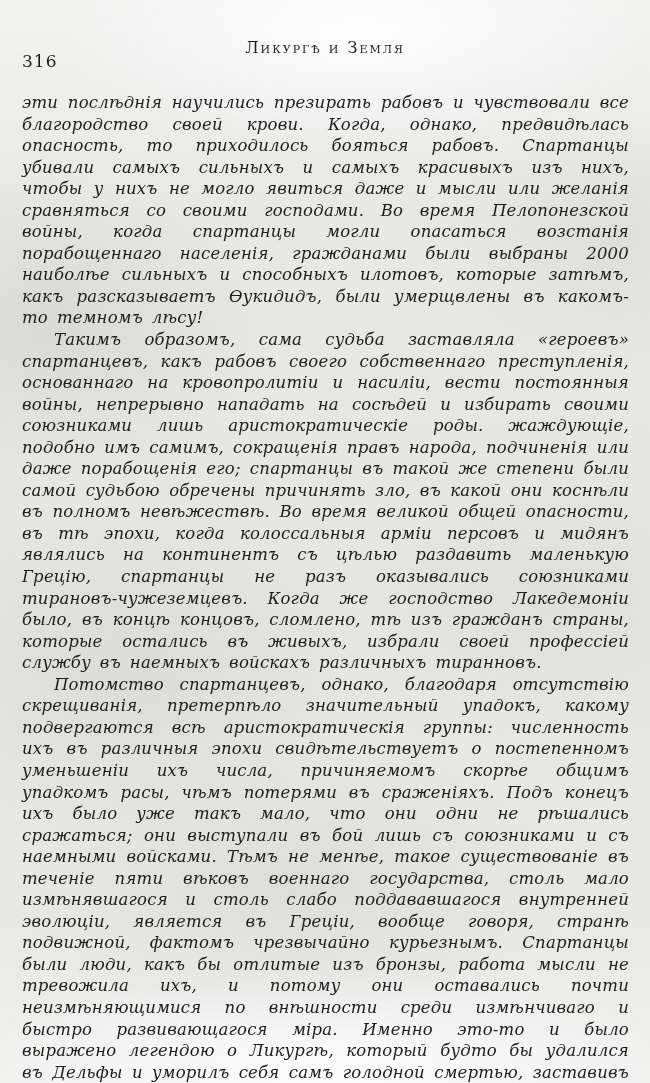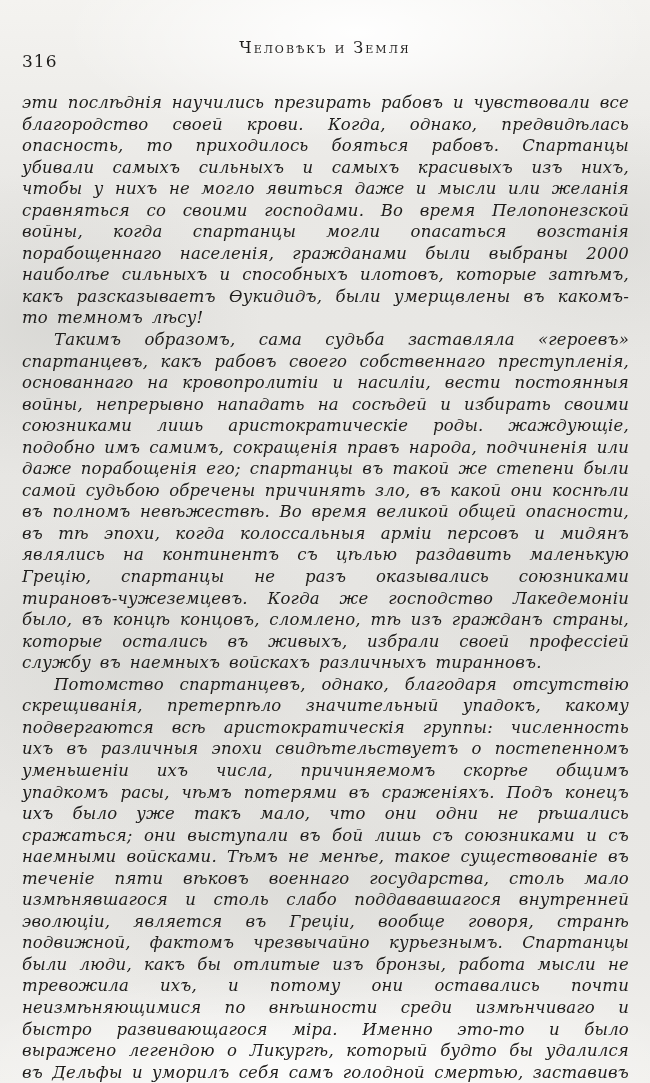--- a/index.html
+++ b/index.html
@@ -68,21 +68,21 @@
   .body-text p.indented {
     text-indent: 32px;
   }
 </style>
 </head>
 <body>
 
 <div class="scan-page">
   <div class="page-header">
     <span class="page-number">316</span>
-    <span class="running-title">Человѣкъ и Земля</span>
+    <span class="running-title">Ликургѣ и Земля</span>
   </div>
 
   <div class="body-text">
     <p>эти послѣднія научились презирать рабовъ и чувствовали все благородство своей крови. Когда, однако, предвидѣлась опасность, то приходилось бояться рабовъ. Спартанцы убивали самыхъ сильныхъ и самыхъ красивыхъ изъ нихъ, чтобы у нихъ не могло явиться даже и мысли или желанія сравняться со своими господами. Во время Пелопонезской войны, когда спартанцы могли опасаться возстанія порабощеннаго населенія, гражданами были выбраны 2000 наиболѣе сильныхъ и способныхъ илотовъ, которые затѣмъ, какъ разсказываетъ Ѳукидидъ, были умерщвлены въ какомъ-то темномъ лѣсу!</p>
     <p class="indented">Такимъ образомъ, сама судьба заставляла «героевъ» спартанцевъ, какъ рабовъ своего собственнаго преступленія, основаннаго на кровопролитіи и насиліи, вести постоянныя войны, непрерывно нападать на сосѣдей и избирать своими союзниками лишь аристократическіе роды. жаждующіе, подобно имъ самимъ, сокращенія правъ народа, подчиненія или даже порабощенія его; спартанцы въ такой же степени были самой судьбою обречены причинять зло, въ какой они коснѣли въ полномъ невѣжествѣ. Во время великой общей опасности, въ тѣ эпохи, когда колоссальныя арміи персовъ и мидянъ являлись на континентъ съ цѣлью раздавить маленькую Грецію, спартанцы не разъ оказывались союзниками тирановъ-чужеземцевъ. Когда же господство Лакедемоніи было, въ концѣ концовъ, сломлено, тѣ изъ гражданъ страны, которые остались въ живыхъ, избрали своей профессіей службу въ наемныхъ войскахъ различныхъ тиранновъ.</p>
     <p class="indented">Потомство спартанцевъ, однако, благодаря отсутствію скрещиванія, претерпѣло значительный упадокъ, какому подвергаются всѣ аристократическія группы: численность ихъ въ различныя эпохи свидѣтельствуетъ о постепенномъ уменьшеніи ихъ числа, причиняемомъ скорѣе общимъ упадкомъ расы, чѣмъ потерями въ сраженіяхъ. Подъ конецъ ихъ было уже такъ мало, что они одни не рѣшались сражаться; они выступали въ бой лишь съ союзниками и съ наемными войсками. Тѣмъ не менѣе, такое существованіе въ теченіе пяти вѣковъ военнаго государства, столь мало измѣнявшагося и столь слабо поддававшагося внутренней эволюціи, является въ Греціи, вообще говоря, странѣ подвижной, фактомъ чрезвычайно курьезнымъ. Спартанцы были люди, какъ бы отлитые изъ бронзы, работа мысли не тревожила ихъ, и потому они оставались почти неизмѣняющимися по внѣшности среди измѣнчиваго и быстро развивающагося міра. Именно это-то и было выражено легендою о Ликургѣ, который будто бы удалился въ Дельфы и уморилъ себя самъ голодной смертью, заставивъ предварительно свой народъ принести клятву, что законы его будутъ соблюдаться: такимъ образомъ, онъ поставилъ спартанскій народъ подъ высокое покровительство боговъ, строго карающихъ за нарушеніе клятвеннаго обѣщанія.</p>
   </div>
 </div>
 
 </body></html>

